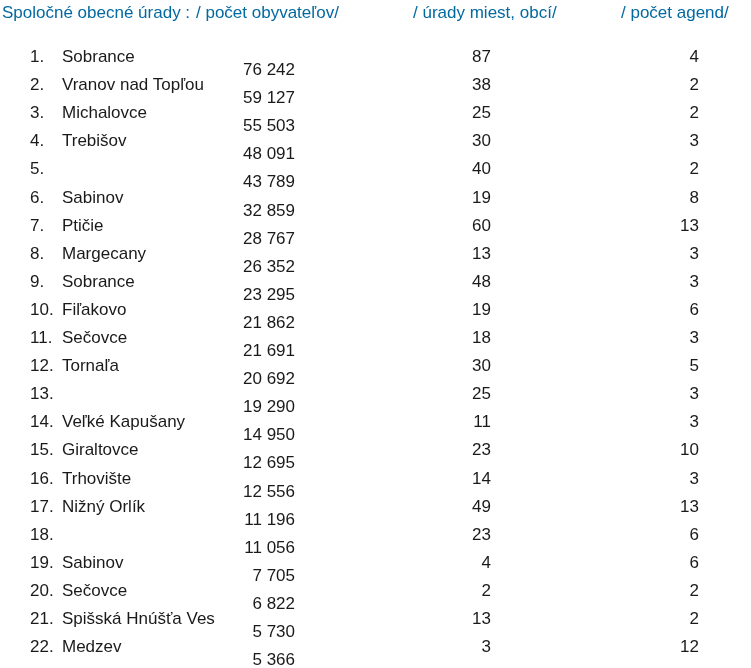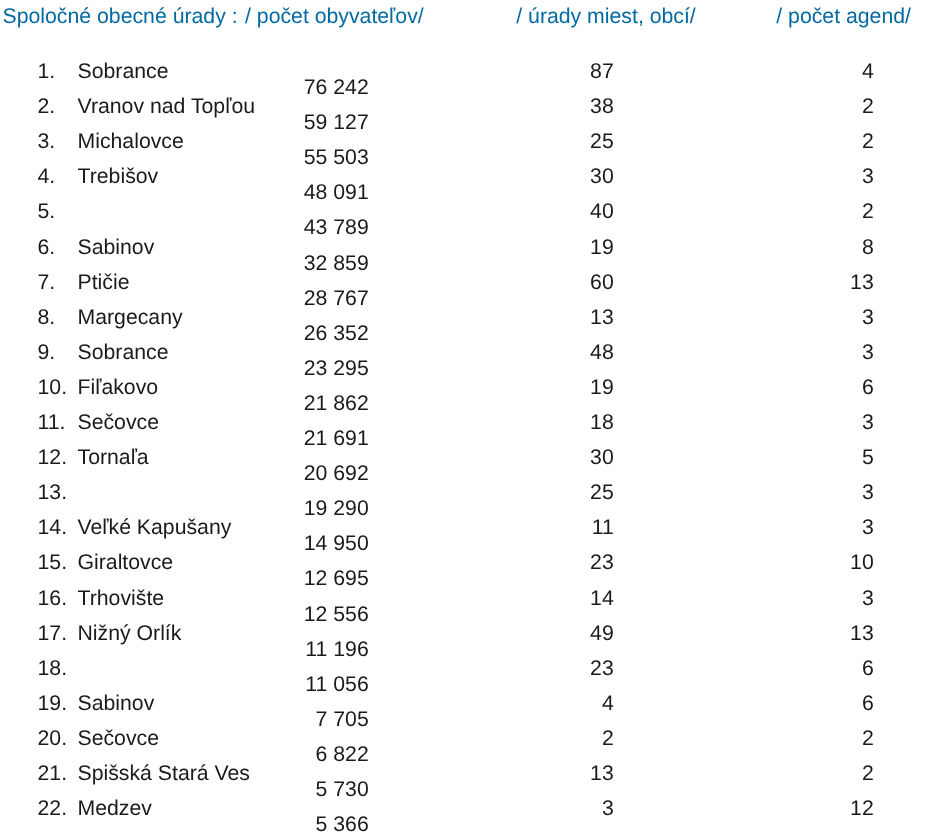--- a/index.html
+++ b/index.html
@@ -166,21 +166,21 @@
     </div>
     <div class="row" style="top: 576.9px;">
       <span class="num">20.</span>
       <span class="name">Sečovce</span>
       <span class="pop">6 822</span>
       <span class="places">2</span>
       <span class="agends">2</span>
     </div>
     <div class="row" style="top: 605px;">
       <span class="num">21.</span>
-      <span class="name">Spišská Stará Ves</span>
+      <span class="name">Spišská Hnúšťa Ves</span>
       <span class="pop">5 730</span>
       <span class="places">13</span>
       <span class="agends">2</span>
     </div>
     <div class="row" style="top: 633.1px;">
       <span class="num">22.</span>
       <span class="name">Medzev</span>
       <span class="pop">5 366</span>
       <span class="places">3</span>
       <span class="agends">12</span>

